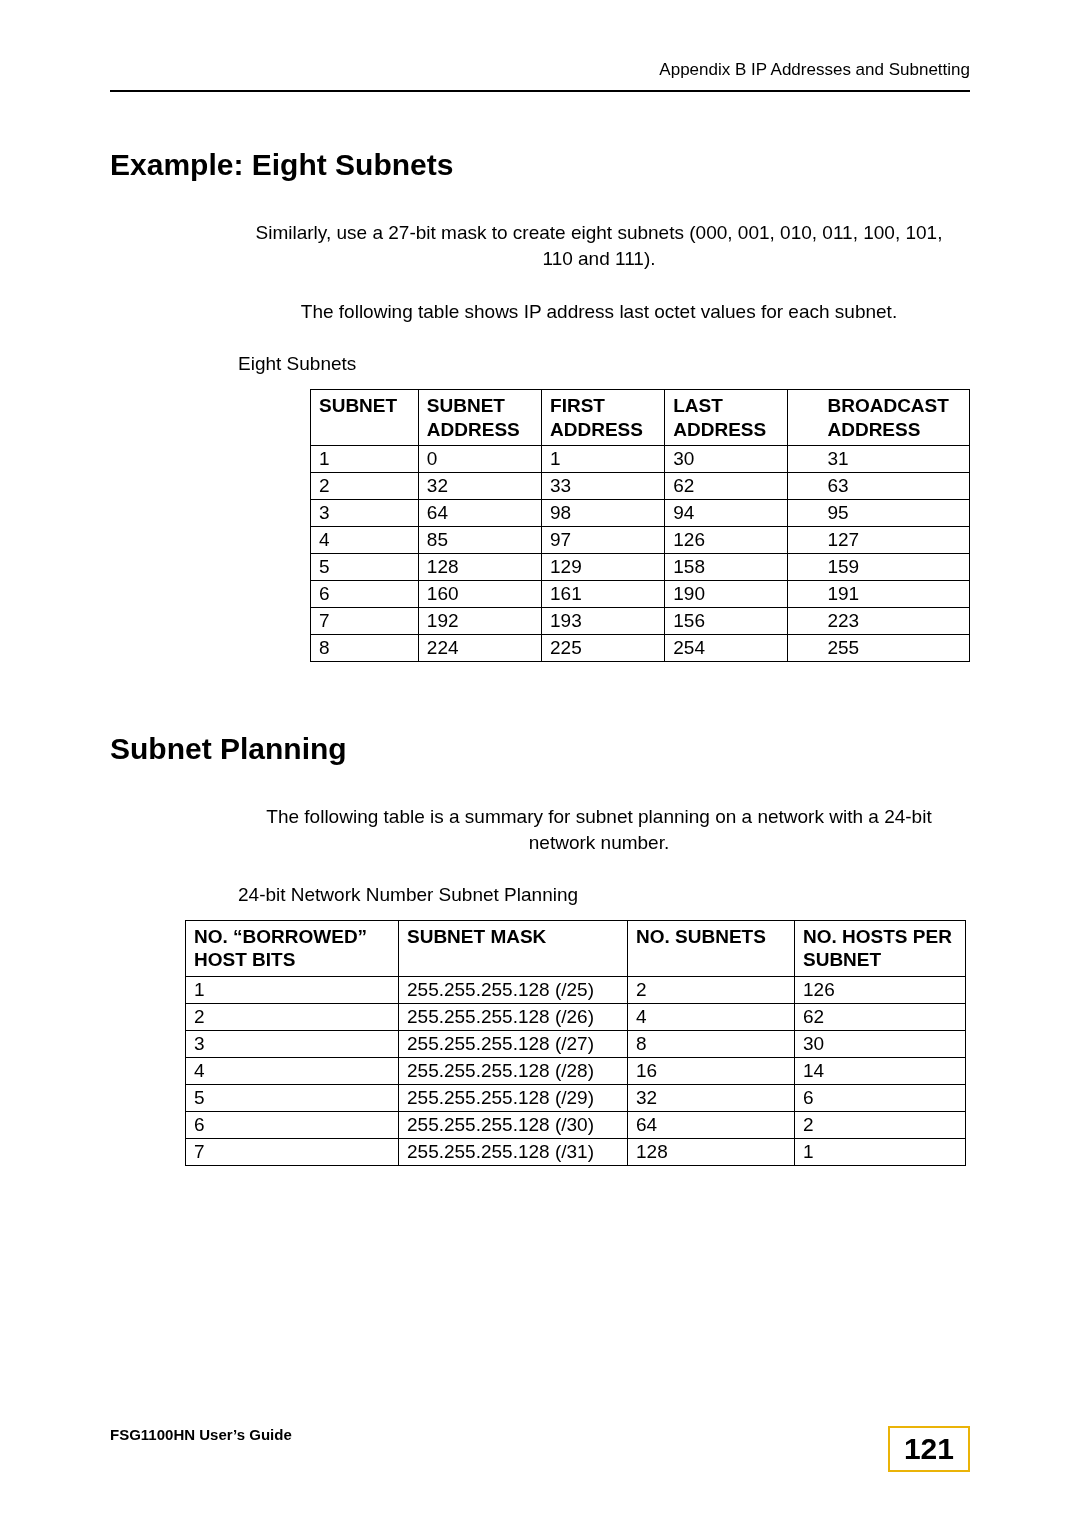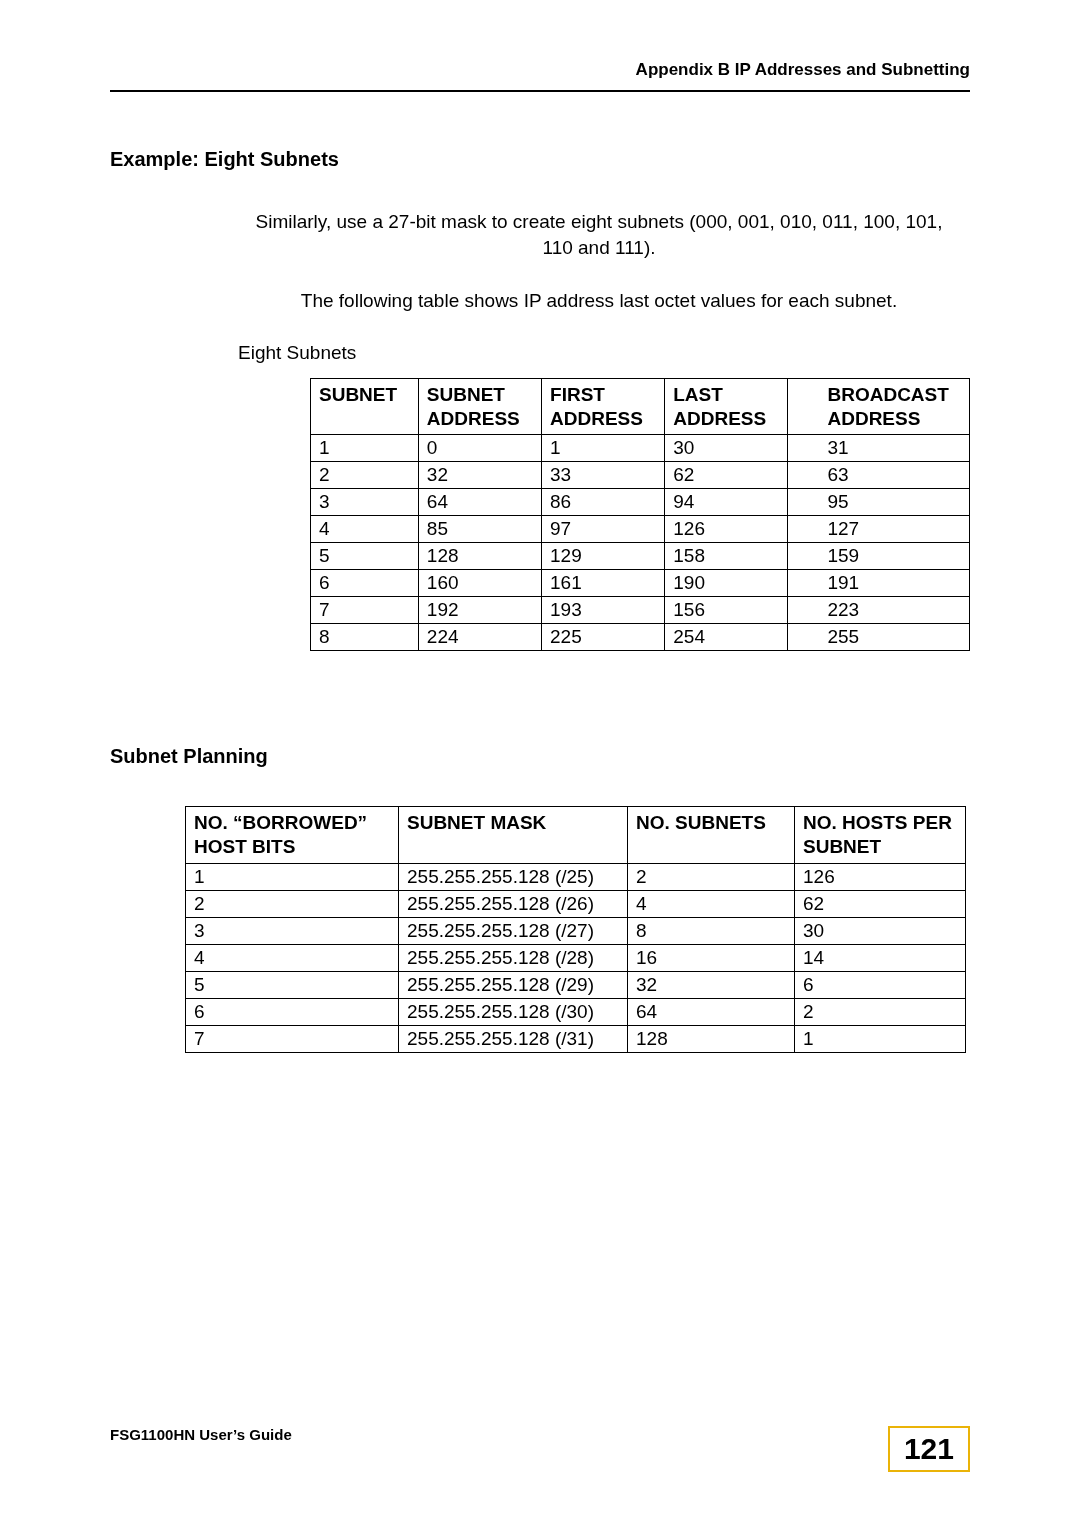--- a/index.html
+++ b/index.html
@@ -15,27 +15,27 @@
   .page {
     box-sizing: border-box;
     width: 1080px;
     height: 1528px;
     padding: 60px 110px 50px 110px;
     position: relative;
   }
   .running-head {
     text-align: right;
     font-size: 17px;
-    font-weight: bold;
+    font-weight: normal;
     border-bottom: 2px solid #000;
     padding-bottom: 10px;
     margin-bottom: 56px;
   }
   h2.section {
-    font-size: 20px;
+    font-size: 30px;
     font-weight: bold;
     margin: 0 0 38px 0;
   }
   .body-indent {
     margin-left: 128px;
     margin-right: 10px;
   }
   p.para {
     font-size: 19px;
     margin: 0 0 28px 0;
@@ -56,21 +56,21 @@
     text-align: left;
     vertical-align: top;
   }
   table.data th {
     font-weight: bold;
     background: #fff;
     line-height: 1.25;
     padding-top: 4px;
     padding-bottom: 4px;
   }
-  .table1-wrap { margin-left: 200px; margin-bottom: 94px; }
+  .table1-wrap { margin-left: 200px; margin-bottom: 70px; }
   .table2-wrap { margin-left: 75px; }
   .t1 th:nth-child(1), .t1 td:nth-child(1) { width: 104px; }
   .t1 th:nth-child(2), .t1 td:nth-child(2) { width: 120px; }
   .t1 th:nth-child(3), .t1 td:nth-child(3) { width: 120px; }
   .t1 th:nth-child(4), .t1 td:nth-child(4) { width: 120px; }
   .t1 th:nth-child(5), .t1 td:nth-child(5) { width: 146px; padding-left: 39px; }
   .t2 th:nth-child(1), .t2 td:nth-child(1) { width: 196px; }
   .t2 th:nth-child(2), .t2 td:nth-child(2) { width: 212px; }
   .t2 th:nth-child(3), .t2 td:nth-child(3) { width: 150px; }
   .t2 th:nth-child(4), .t2 td:nth-child(4) { width: 154px; }
@@ -130,21 +130,21 @@
           <tr>
             <td>2</td>
             <td>32</td>
             <td>33</td>
             <td>62</td>
             <td>63</td>
           </tr>
           <tr>
             <td>3</td>
             <td>64</td>
-            <td>86</td>
+            <td>98</td>
             <td>94</td>
             <td>95</td>
           </tr>
           <tr>
             <td>4</td>
             <td>85</td>
             <td>97</td>
             <td>126</td>
             <td>127</td>
           </tr>
@@ -175,20 +175,24 @@
             <td>225</td>
             <td>254</td>
             <td>255</td>
           </tr>
         </tbody>
     </table>
   </div>
 
   <h2 class="section">Subnet Planning</h2>
 
+  <div class="body-indent">
+    <p class="para">The following table is a summary for subnet planning on a network with a 24-bit network number.</p>
+    <p class="caption">24-bit Network Number Subnet Planning</p>
+  </div>
 
   <div class="table2-wrap">
     <table class="data t2">
       <thead>
           <tr id="t2-head">
             <th>NO. “BORROWED” HOST BITS</th>
             <th>SUBNET MASK</th>
             <th>NO. SUBNETS</th>
             <th>NO. HOSTS PER SUBNET</th>
           </tr>

